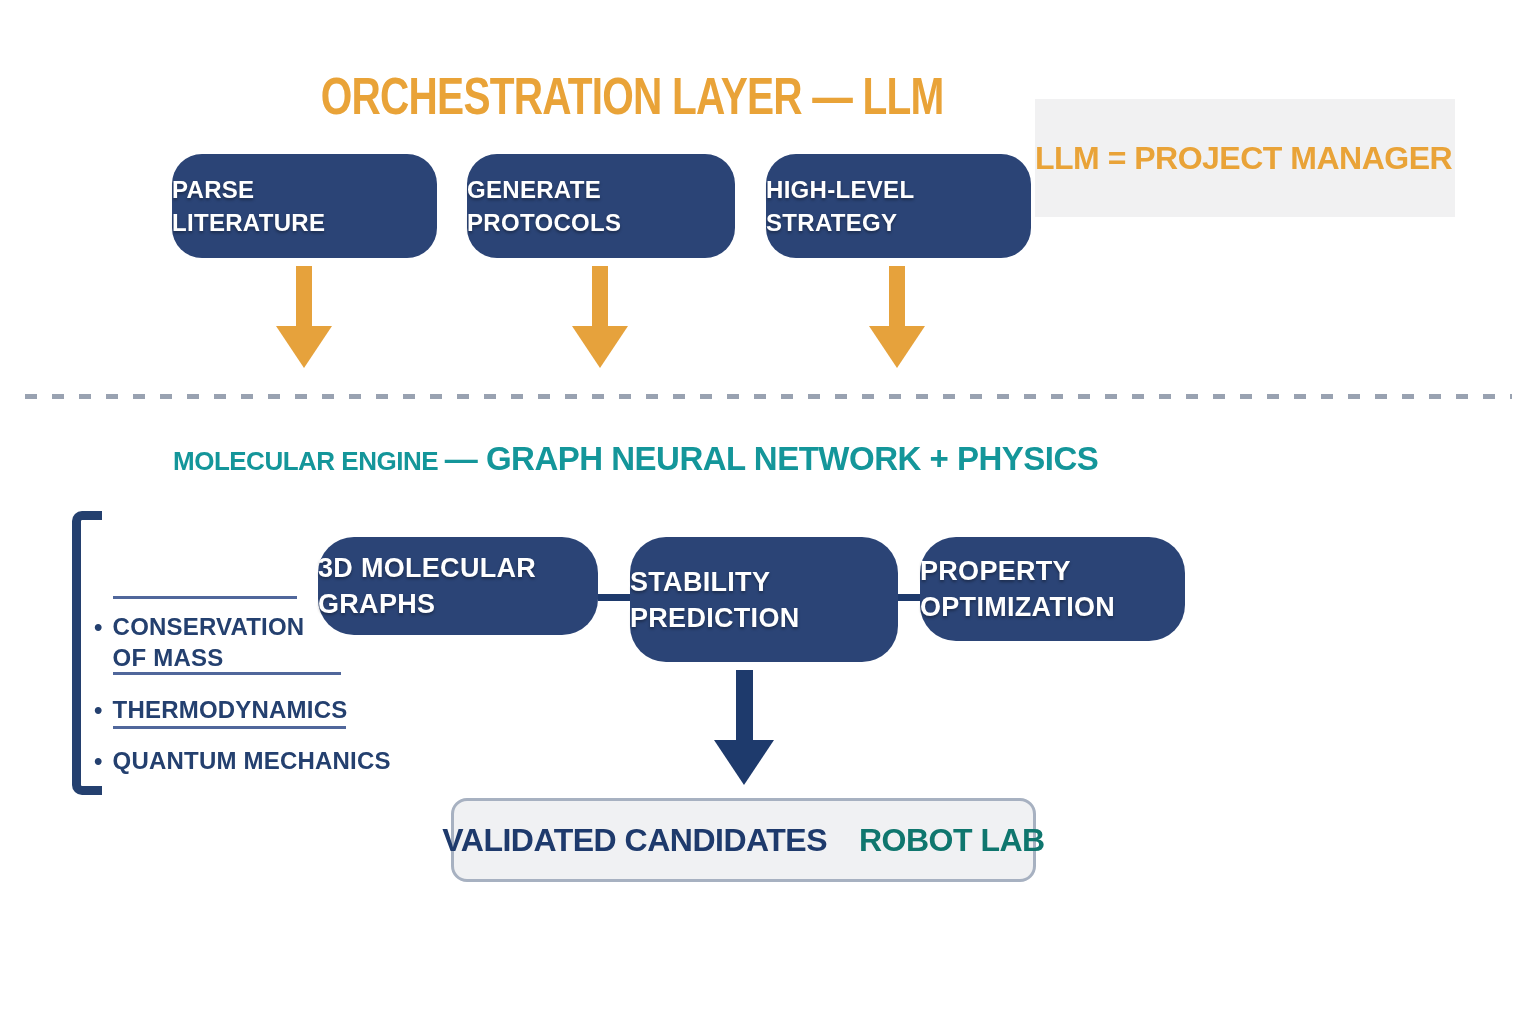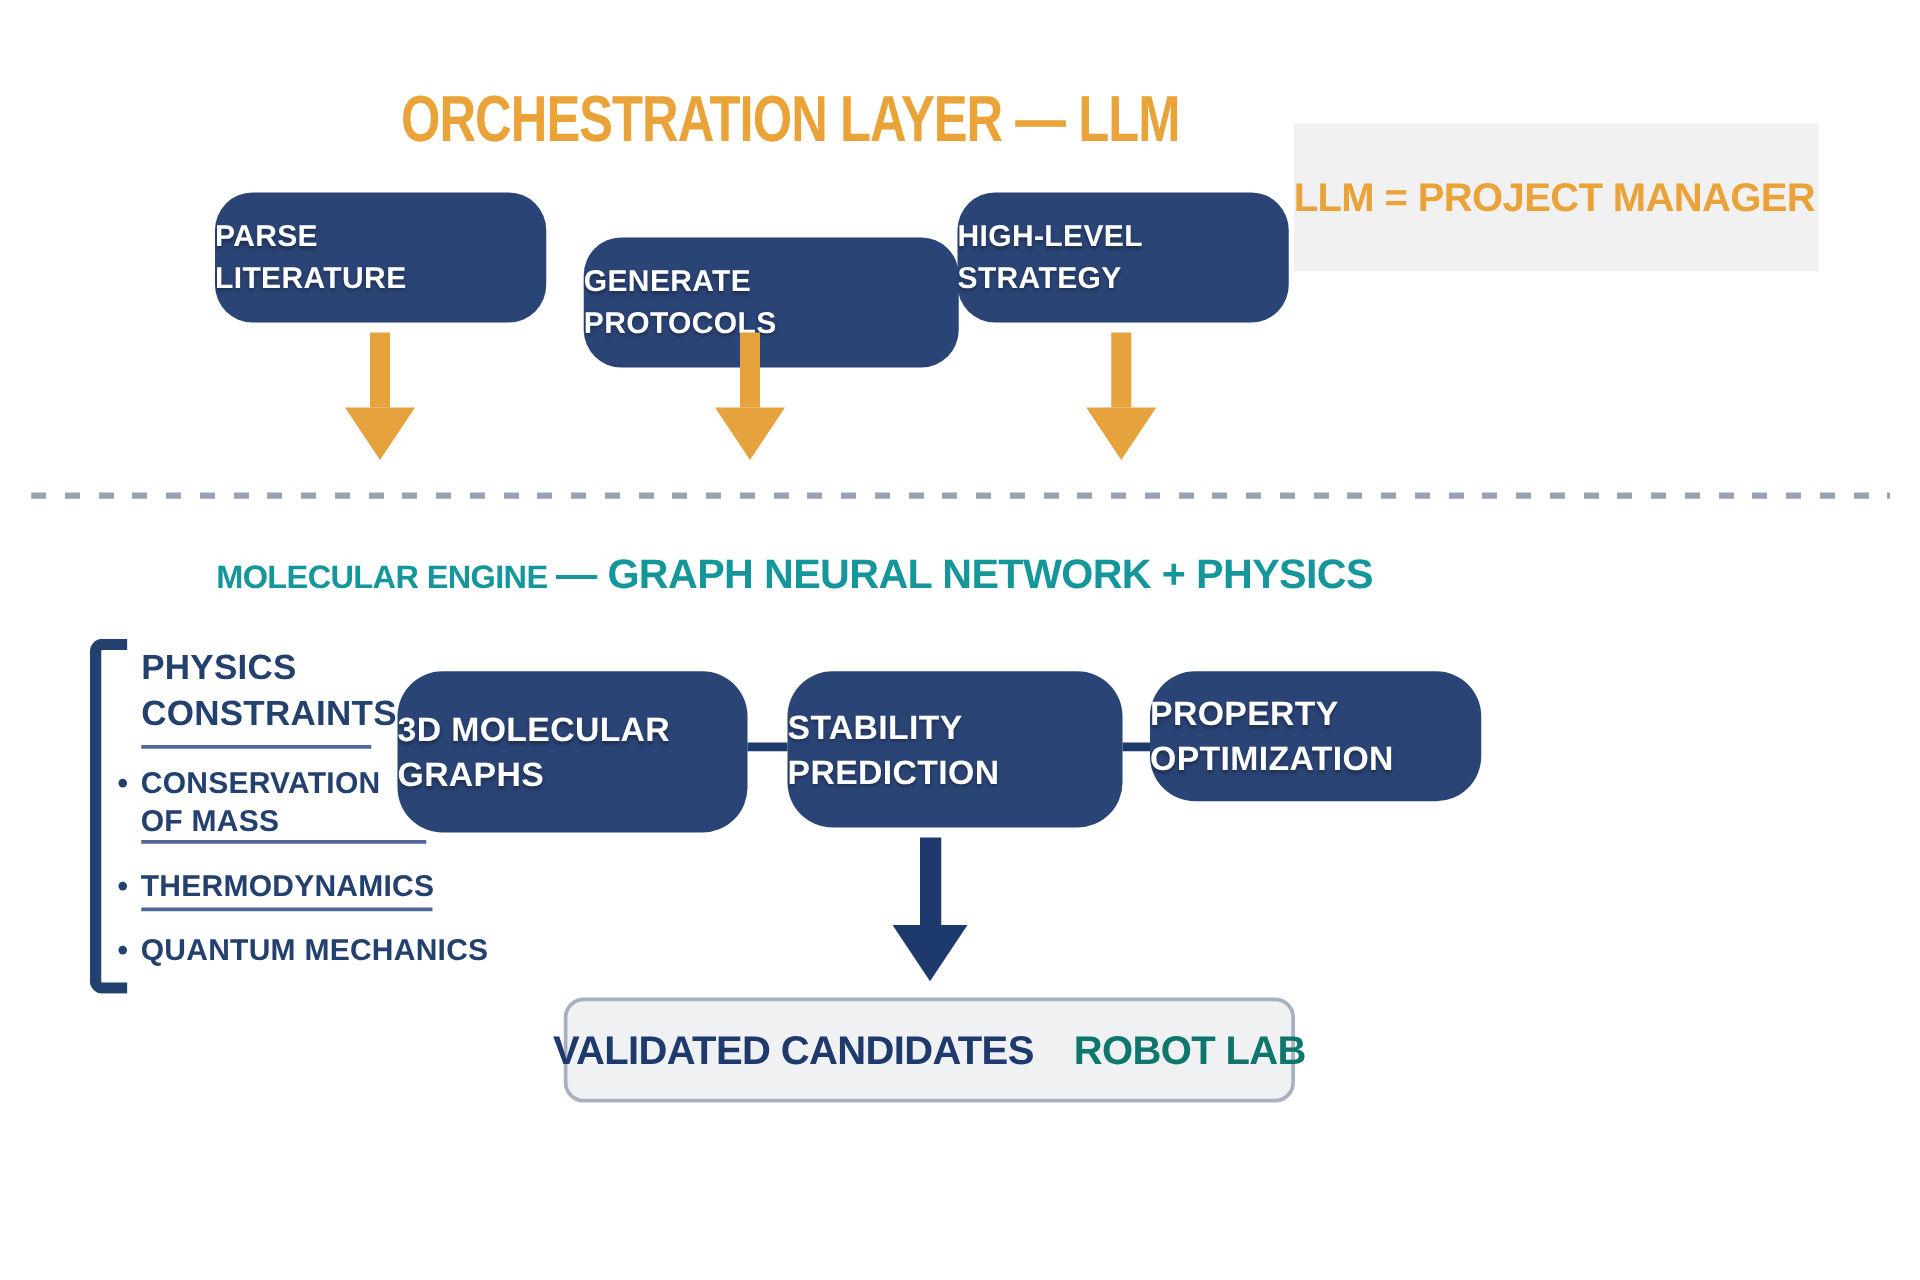--- a/index.html
+++ b/index.html
@@ -26,21 +26,21 @@
 
   .nbox {
     position:absolute; background:#2B4476; color:#ffffff; border-radius:30px;
     display:flex; flex-direction:column; align-items:flex-start; justify-content:center;
     text-align:center; font-size:24px; line-height:33px; letter-spacing:0.3px;
     text-shadow:0 2px 3px rgba(0,0,0,0.35);
   }
   .nbox.big { border-radius:36px; font-size:27px; line-height:36px; }
 
   .box1 { left:172px; top:154px; width:265px; height:104px; }
-  .box2 { left:467px; top:154px; width:300px; height:104px;margin-top:36px; }
+  .box2 { left:467px; top:154px; width:268px; height:104px; }
   .box3 { left:766px; top:154px; width:265px; height:104px; }
 
   .arrow-down { position:absolute; width:56px; display:flex; flex-direction:column; align-items:center; }
   .arrow-down .shaft { width:16px; }
   .arrow-down .head { width:0; height:0; border-left:28px solid transparent; border-right:28px solid transparent; }
   .arrow-orange .shaft { background:#E6A23C; height:60px; }
   .arrow-orange .head { border-top:42px solid #E6A23C; }
   .ao1 { left:276px; top:266px; }
   .ao2 { left:572px; top:266px; }
   .ao3 { left:869px; top:266px; }
@@ -70,21 +70,21 @@
   .u1 { left:113px; top:672px; width:228px; }
   .u2 { left:113px; top:726px; width:233px; }
 
   .c-item { position:absolute; left:94px; color:#24406F; font-size:24px; line-height:31px;
     display:flex; gap:10px; letter-spacing:0.2px; }
   .c-item .bullet { font-size:24px; line-height:31px; }
   .ci0 { top:611px; }
   .ci1 { top:694px; }
   .ci2 { top:745px; }
 
-  .boxA { left:318px; top:537px; width:280px; height:129px; }
+  .boxA { left:318px; top:537px; width:280px; height:98px; }
   .boxB { left:630px; top:537px; width:268px; height:125px; }
   .boxC { left:920px; top:537px; width:265px; height:104px; }
 
   .conn { position:absolute; top:594px; height:7px; background:#1E3A6C; }
   .connAB { left:598px; width:32px; }
   .connBC { left:898px; width:22px; }
 
   .arrow-navy { left:714px; top:670px; width:60px; }
   .arrow-navy .shaft { width:17px; background:#1E3A6C; height:70px; }
   .arrow-navy .head { border-left:30px solid transparent; border-right:30px solid transparent; border-top:45px solid #1E3A6C; }
@@ -139,24 +139,20 @@
 
   <div class="divider"></div>
 
   <div class="title2">
     <span class="main">MOLECULAR ENGINE </span>
     <span class="rest">— GRAPH NEURAL NETWORK + PHYSICS</span>
   </div>
 
   <div class="bracket"></div>
 
-  <div class="constraints-heading">
-    <div>PHYSICS</div>
-    <div>CONSTRAINTS</div>
-  </div>
   <div class="c-underline u0"></div>
 
   <div class="c-item ci0">
     <span class="bullet">•</span>
     <span>
       <span>CONSERVATION</span><br>
       <span>OF MASS</span>
     </span>
   </div>
   <div class="c-underline u1"></div>

